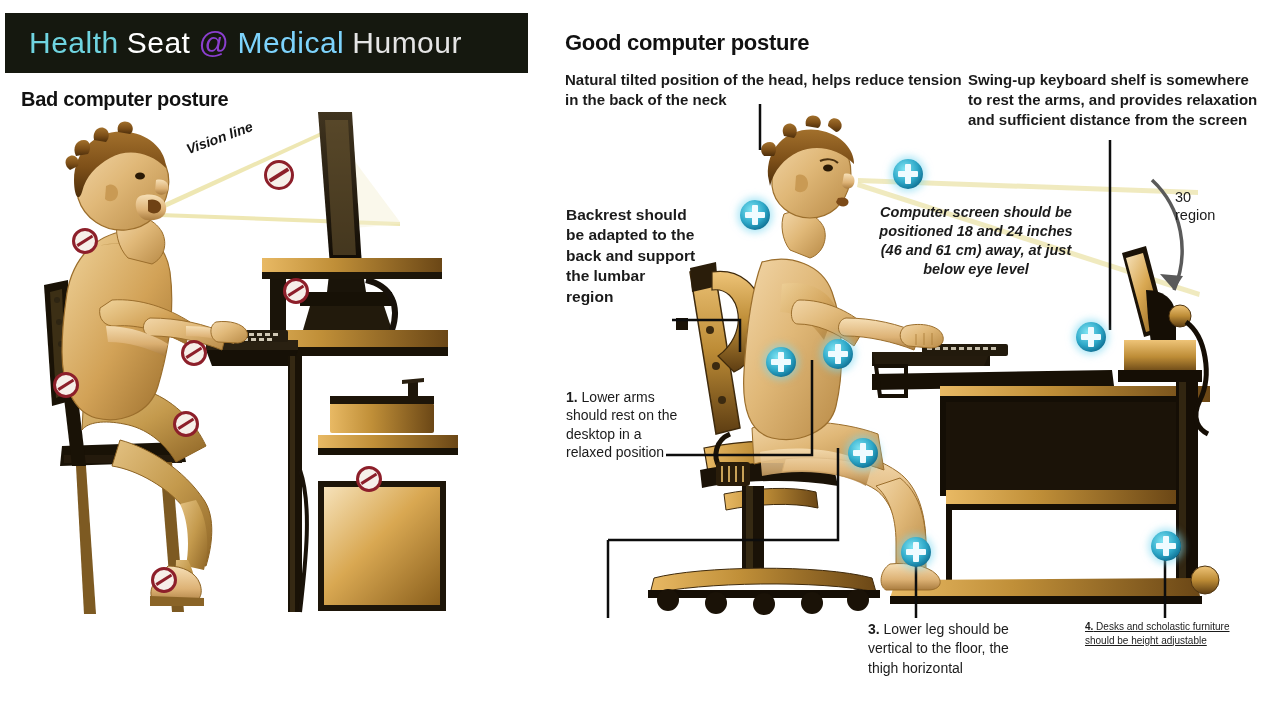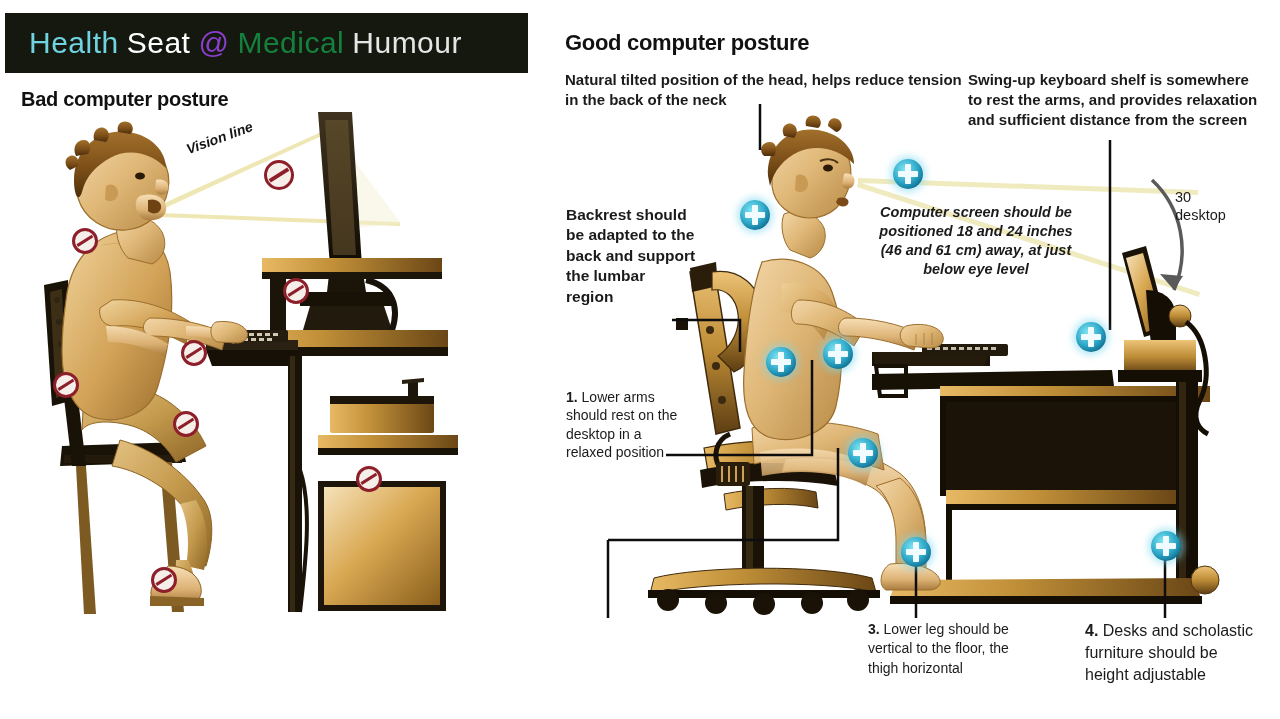--- a/index.html
+++ b/index.html
@@ -27,21 +27,21 @@
     box-sizing:border-box;
   }
   .banner span{
     font-size:30px;
     letter-spacing:.5px;
     font-family:"Liberation Sans", sans-serif;
   }
   .bw-health{color:#6fd4e0;}
   .bw-talk{color:#ffffff;}
   .bw-at{color:#8b3fcf;}
-  .bw-medical{color:#15803d;}
+  .bw-medical{color:#7dd3fc;}
   .bw-humour{color:#e5e5e5;}
   .bw-sp{color:transparent;width:8px;display:inline-block;}
 
   
   .sect-title{
     position:absolute;
     font-weight:bold;
     color:#111;
     font-size:20px;
     letter-spacing:-.3px;
@@ -60,21 +60,21 @@
   .cap.ital{font-style:italic; font-weight:bold; text-align:center;}
 
   #cap-head{left:565px; top:70px; width:400px; font-size:15px;}
   #cap-shelf{left:968px; top:70px; width:292px; font-size:15px;}
   #cap-backrest{left:566px; top:205px; width:130px; font-size:15.5px;}
   #cap-arms{left:566px; top:388px; width:120px; font-size:14px; font-weight:normal;}
   #cap-screen{left:868px; top:203px; width:216px; font-size:14.5px;}
   #cap-deg{left:1175px; top:188px; width:80px; font-size:14.5px; font-weight:normal; line-height:1.25;}
   #cap-2{left:480px; top:620px; width:355px; font-size:14px; font-weight:normal; line-height:1.38;}
   #cap-3{left:868px; top:620px; width:150px; font-size:14px; font-weight:normal; line-height:1.38;}
-  #cap-4{left:1085px; top:620px; width:175px; font-size:16px; font-weight:normal; line-height:1.38;}
+  #cap-4{left:1085px; top:620px; width:175px; font-size:10px; font-weight:normal; line-height:1.38;text-decoration:underline;}
   .cap b{font-weight:bold;}
 
   
   #vision-label{
     position:absolute;
     left:184px; top:142px;
     font-size:14px;
     font-weight:bold;
     font-style:italic;
     color:#141414;
@@ -506,21 +506,21 @@
   <div class="plus-icon" style="left:901px; top:537px;"></div>
   <div class="plus-icon" style="left:1151px;top:531px;"></div>
 
   <div class="cap" id="cap-shelf">Swing-up keyboard shelf is somewhere to rest the arms, and provides relaxation and sufficient distance from the screen</div>
   <div class="cap" id="cap-head">Natural tilted position of the head, helps reduce tension in the back of the neck</div>
   <div class="cap" id="cap-backrest">Backrest should be adapted to the back and support the lumbar region</div>
   <div class="cap ital" id="cap-screen">Computer screen should be positioned 18 and 24 inches (46 and 61 cm) away, at just below eye level</div>
 
   <div class="cap" id="cap-deg">
     <span>30</span><br>
-    <span>desktop</span>
+    <span>region</span>
   </div>
 
   <div class="cap" id="cap-arms">
     <b>1.</b><span> Lower arms should rest on the desktop in a relaxed position</span>
   </div>
   <div class="cap" id="cap-3">
     <b>3.</b><span> Lower leg should be vertical to the floor, the thigh horizontal</span>
   </div>
   <div class="cap" id="cap-4">
     <b>4.</b><span> Desks and scholastic furniture should be height adjustable</span>

